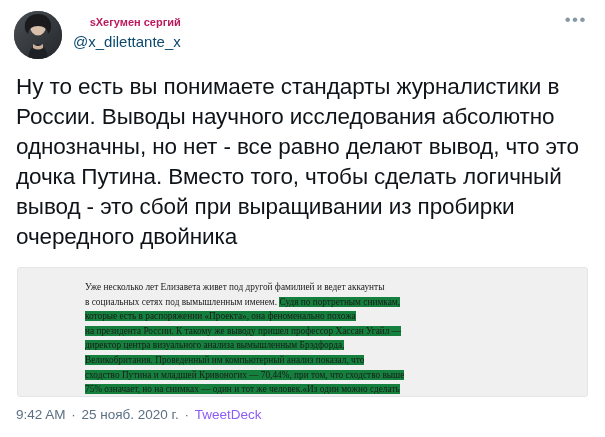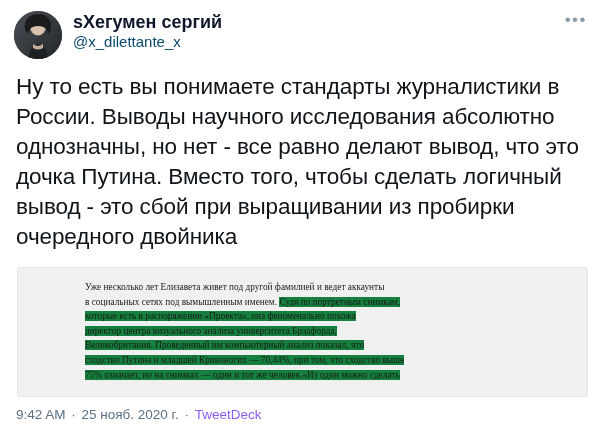--- a/index.html
+++ b/index.html
@@ -35,25 +35,26 @@
   .avatar svg { display: block; width: 48px; height: 48px; }
   .name-block {
     margin-left: 11px;
     display: flex;
     flex-direction: column;
     justify-content: center;
     padding-top: 2px;
     min-width: 0;
   }
   .display-name {
-    font-size: 18px;
+    font-size: 11px;
     font-weight: bold;
-    color: #0f172a;
+    color: #be185d;
     line-height: 19px;
     white-space: nowrap;
+    text-align: right;
   }
   .handle {
     font-size: 15px;
     color: #0c4a6e;
     line-height: 20px;
     white-space: nowrap;
   }
   .more-btn {
     margin-left: auto;
     color: #8899a6;
@@ -152,21 +153,22 @@
     <div class="more-btn">•••</div>
   </div>
 
   <div class="tweet-text">Ну то есть вы понимаете стандарты журналистики в России. Выводы научного исследования абсолютно однозначны, но нет - все равно делают вывод, что это дочка Путина. Вместо того, чтобы сделать логичный вывод - это сбой при выращивании из пробирки очередного двойника</div>
 
   <div class="media">
     <div class="media-inner" id="media-inner">
         <div class="media-line"><span>Уже несколько лет Елизавета живет под другой фамилией и ведет аккаунты</span></div>
         <div class="media-line"><span>в социальных сетях под вымышленным именем. </span><span class="hl">Судя по портретным снимкам,</span></div>
         <div class="media-line"><span class="hl">которые есть в распоряжении «Проекта», она феноменально похожа</span><span class="wht">        </span></div>
-        <div class="media-line"><span class="hl">директор центра визуального анализа университета Брэдфорда,</span><span class="wht">      </span></div>
+        <div class="media-line"><span class="hl">на президента России. К такому же выводу пришел профессор Хассан Угайл —</span></div>
+        <div class="media-line"><span class="hl">директор центра визуального анализа вымышленным Брэдфорда,</span><span class="wht">      </span></div>
         <div class="media-line"><span class="hl">Великобритания. Проведенный им компьютерный анализ показал, что</span><span class="wht">  </span></div>
         <div class="media-line"><span class="hl">сходство Путина и младшей Кривоногих — 70,44%, при том, что сходство выше</span></div>
         <div class="media-line"><span class="hl">75% означает, но на снимках — один и тот же человек.</span><span class="hl">«Из один можно сделать</span></div>
       </div>
   </div>
 
   <div class="tweet-footer">
     <span>9:42 AM</span>
     <span class="sep">·</span>
     <span>25 нояб. 2020 г.</span>

